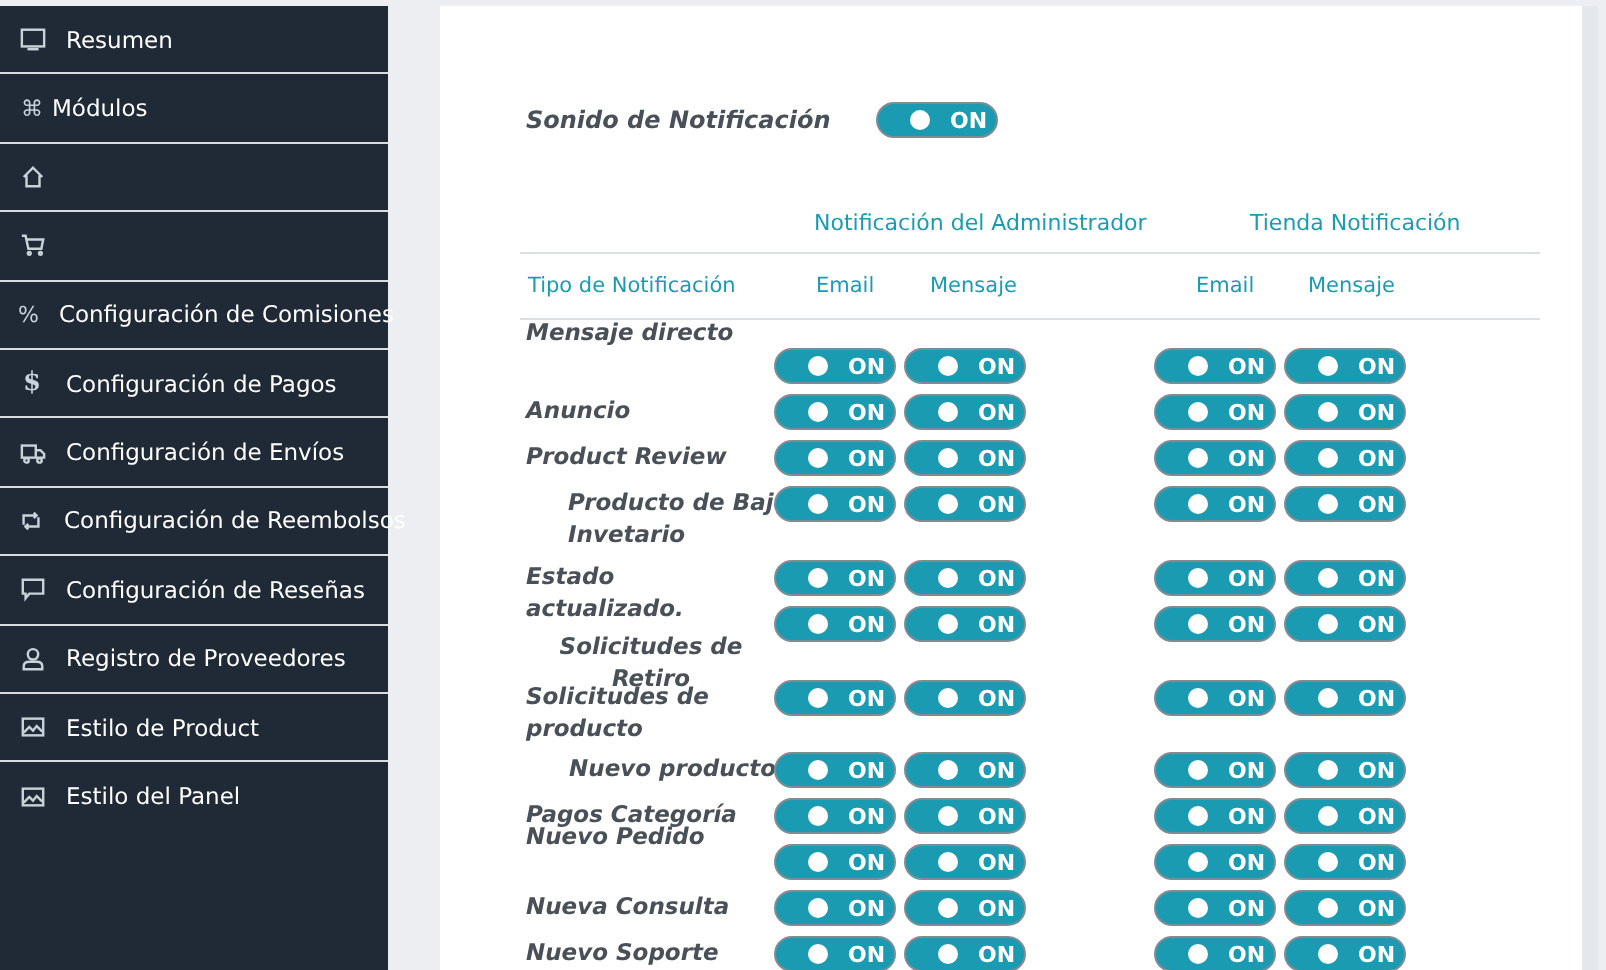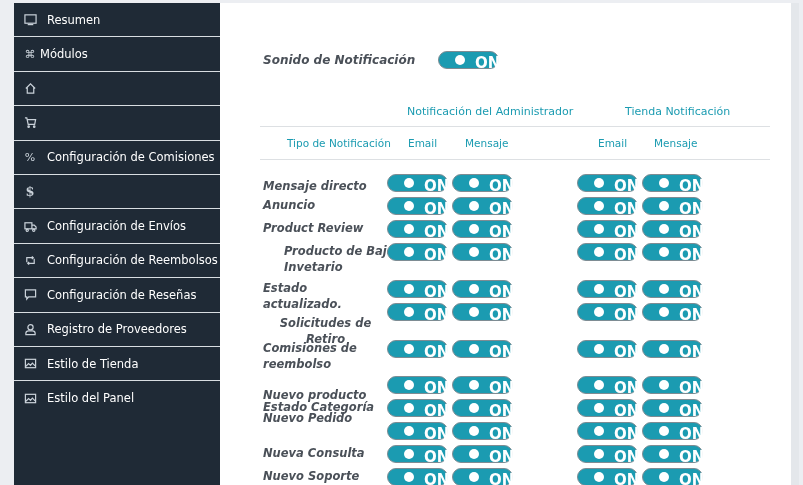--- a/index.html
+++ b/index.html
@@ -1,29 +1,29 @@
 <!DOCTYPE html>
 <html><head>
 <meta charset="utf-8">
 <style>
   * { box-sizing: border-box; margin: 0; padding: 0; }
   html, body { width: 803px; height: 485px; overflow: hidden; background: #eceef2; font-family: "DejaVu Sans", "Liberation Sans", sans-serif; }
   .page { position: relative; width: 803px; height: 485px; }
-  .sidebar { position: absolute; left: 14px; top: 3px; width: 214px; height: 482px; background: #1f2a36; }
+  .sidebar { position: absolute; left: 0; top: 3px; width: 194px; height: 482px; background: #1f2a36; }
   .sb-item { height: 34.4px; border-bottom: 1px solid #d8dde2; display: flex; align-items: center; color: #ffffff; font-size: 11.5px; padding-left: 9px; white-space: nowrap; }
   .sb-item .ic { width: 14px; height: 14px; margin-right: 10px; display: inline-flex; align-items: center; justify-content: center; color: #c9d1d9; font-size: 11px; }
   .sb-item.tight .ic { margin-right: 3px; }
   .sb-item svg { width: 13px; height: 13px; stroke: #c9d1d9; fill: none; stroke-width: 1.3; }
   .main { position: absolute; left: 220px; top: 3px; width: 571px; height: 482px; background: #ffffff; }
   .rail { position: absolute; left: 791px; top: 3px; width: 8px; height: 482px; background: #e4e7eb; }
   .title { position: absolute; left: 40px; top: 18px; font-size: 14.5px; font-style: italic; font-weight: bold; color: #2b3138; letter-spacing: 0.2px; }
   .sound-label { position: absolute; left: 43px; top: 50px; font-size: 12px; font-style: italic; font-weight: bold; color: #4a5058; }
   .toggle { display: inline-flex; align-items: center; width: 61px; height: 18px; border-radius: 10px; background: #1b9bb1; border: 1.5px solid #7e8c93; position: relative; }
   .toggle .knob { position: absolute; left: 16px; top: 2.5px; width: 10px; height: 10px; border-radius: 50%; background: #ffffff; }
-  .toggle .txt { position: absolute; left: 36px; top: 2px; font-size: 15px; font-weight: bold; color: #ffffff; }
+  .toggle .txt { position: absolute; left: 36px; top: 2px; font-size: 11px; font-weight: bold; color: #ffffff; }
   .sound-toggle { position: absolute; left: 218px; top: 48px; }
   .grp-head { position: absolute; top: 102px; font-size: 11px; color: #1b9bb1; }
   .hr { position: absolute; left: 40px; width: 510px; height: 1px; background: #dde0e3; }
   .col-head { position: absolute; top: 134px; font-size: 10.5px; color: #1b9bb1; }
   .row-label { position: absolute; left: 43px; font-size: 11.5px; font-style: italic; font-weight: bold; color: #4a5058; line-height: 15.5px; width: 125px; }
   .row-toggle { position: absolute; }
 </style>
 </head>
 <body>
 
@@ -58,20 +58,21 @@
             <circle cx="11" cy="11.5" r="0.8"></circle>
           </svg>
         </span>
     </div>
     <div class="sb-item">
       <span class="ic">%</span>
       <span>Configuración de Comisiones</span>
     </div>
     <div class="sb-item">
       <span class="ic" style="font-family:'DejaVu Serif',serif;font-weight:bold;font-size:13px;">$</span>
+      <span>Configuración de Pagos</span>
     </div>
     <div class="sb-item">
       <span class="ic">
           <svg viewBox="0 0 14 14">
             <rect x="1" y="3" width="7.5" height="6.5"></rect>
             <path d="M8.5 5.5 H11 L13 7.5 V9.5 H8.5"></path>
             <circle cx="3.5" cy="11" r="1.2"></circle>
             <circle cx="10.5" cy="11" r="1.2"></circle>
           </svg>
         </span>
@@ -102,21 +103,21 @@
         </span>
       <span>Registro de Proveedores</span>
     </div>
     <div class="sb-item">
       <span class="ic">
           <svg viewBox="0 0 14 14">
             <rect x="1.5" y="2.5" width="11" height="9"></rect>
             <path d="M2 10 L5 7 L7 9 L9 6.5 L12 9.5"></path>
           </svg>
         </span>
-      <span>Estilo de Tienda</span>
+      <span>Estilo de Product</span>
     </div>
     <div class="sb-item" style="border-bottom:none;">
       <span class="ic">
           <svg viewBox="0 0 14 14">
             <rect x="1.5" y="2.5" width="11" height="9"></rect>
             <path d="M2 10 L5 7 L7 9 L9 6.5 L12 9.5"></path>
           </svg>
         </span>
       <span>Estilo del Panel</span>
     </div>
@@ -126,29 +127,29 @@
     <div class="sound-label">Sonido de Notificación</div>
     <div class="toggle sound-toggle">
       <span class="knob"></span>
       <span class="txt">ON</span>
     </div>
 
     <div class="grp-head" style="left:187px;">Notificación del Administrador</div>
     <div class="grp-head" style="left:405px;">Tienda Notificación</div>
     <div class="hr" style="top:123px;"></div>
 
-    <div class="col-head" style="left:44px;margin-left:23px;">Tipo de Notificación</div>
+    <div class="col-head" style="left:44px;">Tipo de Notificación</div>
     <div class="col-head" style="left:188px;">Email</div>
     <div class="col-head" style="left:245px;">Mensaje</div>
     <div class="col-head" style="left:378px;">Email</div>
     <div class="col-head" style="left:434px;">Mensaje</div>
     <div class="hr" style="top:156px;"></div>
 
     <div id="rows">
-        <div class="row-label" style="top: 176px;">Mensaje directo</div>
+        <div class="row-label" style="top: 156px;">Mensaje directo</div>
         <div class="toggle row-toggle" style="left: 167px; top: 171px;">
           <span class="knob"></span>
           <span class="txt">ON</span>
         </div>
         <div class="toggle row-toggle" style="left: 232px; top: 171px;">
           <span class="knob"></span>
           <span class="txt">ON</span>
         </div>
         <div class="toggle row-toggle" style="left: 357px; top: 171px;">
           <span class="knob"></span>
@@ -236,55 +237,55 @@
           <span class="txt">ON</span>
         </div>
         <div class="toggle row-toggle" style="left: 357px; top: 300px;">
           <span class="knob"></span>
           <span class="txt">ON</span>
         </div>
         <div class="toggle row-toggle" style="left: 422px; top: 300px;">
           <span class="knob"></span>
           <span class="txt">ON</span>
         </div>
-        <div class="row-label" style="top: 338px;">Comisiones de reembolso</div>
+        <div class="row-label" style="top: 338px;">Solicitudes de producto</div>
         <div class="toggle row-toggle" style="left: 167px; top: 337px;">
           <span class="knob"></span>
           <span class="txt">ON</span>
         </div>
         <div class="toggle row-toggle" style="left: 232px; top: 337px;">
           <span class="knob"></span>
           <span class="txt">ON</span>
         </div>
         <div class="toggle row-toggle" style="left: 357px; top: 337px;">
           <span class="knob"></span>
           <span class="txt">ON</span>
         </div>
         <div class="toggle row-toggle" style="left: 422px; top: 337px;">
           <span class="knob"></span>
           <span class="txt">ON</span>
         </div>
-        <div class="row-label" style="top: 385px;">Nuevo producto</div>
+        <div class="row-label" style="top: 374px; text-align: right;">Nuevo producto</div>
         <div class="toggle row-toggle" style="left: 167px; top: 373px;">
           <span class="knob"></span>
           <span class="txt">ON</span>
         </div>
         <div class="toggle row-toggle" style="left: 232px; top: 373px;">
           <span class="knob"></span>
           <span class="txt">ON</span>
         </div>
         <div class="toggle row-toggle" style="left: 357px; top: 373px;">
           <span class="knob"></span>
           <span class="txt">ON</span>
         </div>
         <div class="toggle row-toggle" style="left: 422px; top: 373px;">
           <span class="knob"></span>
           <span class="txt">ON</span>
         </div>
-        <div class="row-label" style="top: 397px;">Estado Categoría</div>
+        <div class="row-label" style="top: 397px;">Pagos Categoría</div>
         <div class="toggle row-toggle" style="left: 167px; top: 396px;">
           <span class="knob"></span>
           <span class="txt">ON</span>
         </div>
         <div class="toggle row-toggle" style="left: 232px; top: 396px;">
           <span class="knob"></span>
           <span class="txt">ON</span>
         </div>
         <div class="toggle row-toggle" style="left: 357px; top: 396px;">
           <span class="knob"></span>

